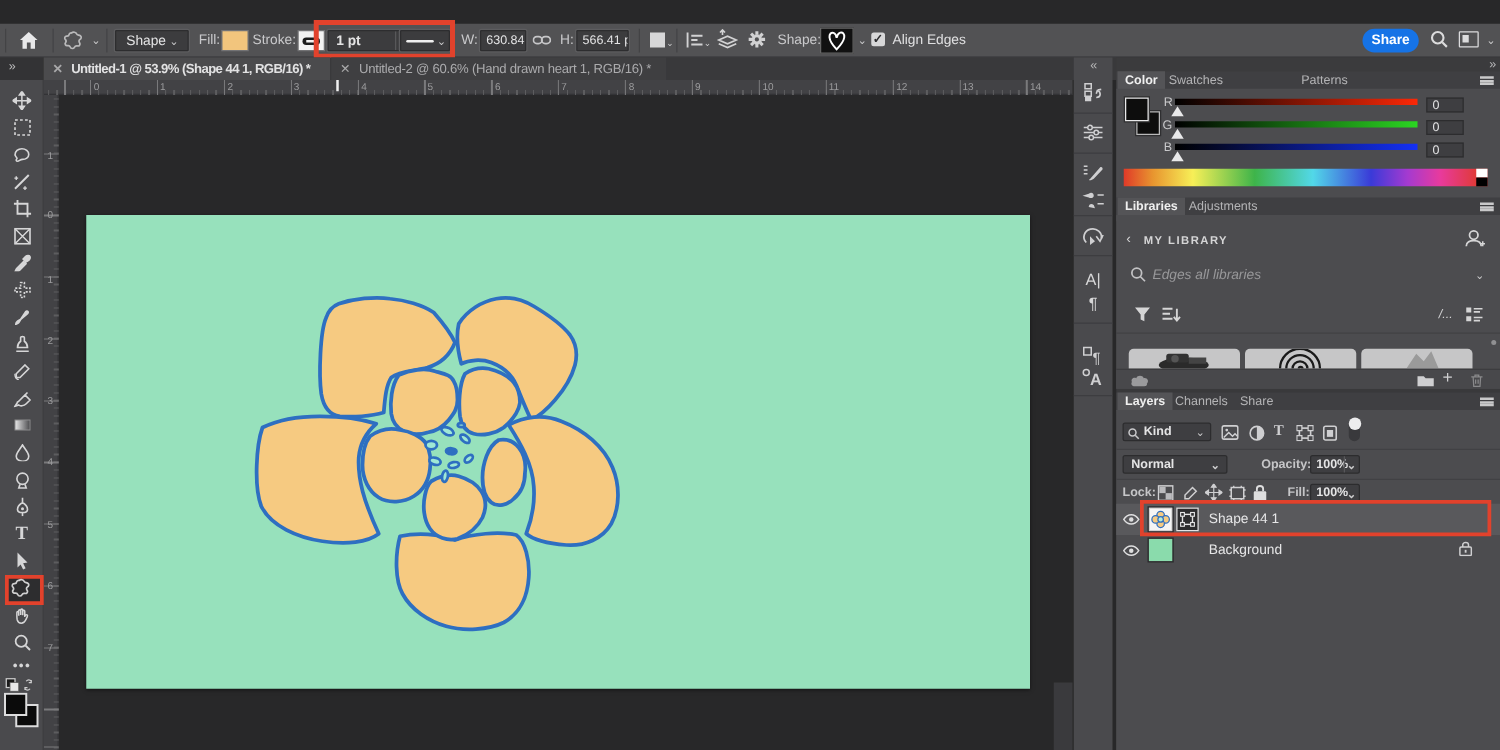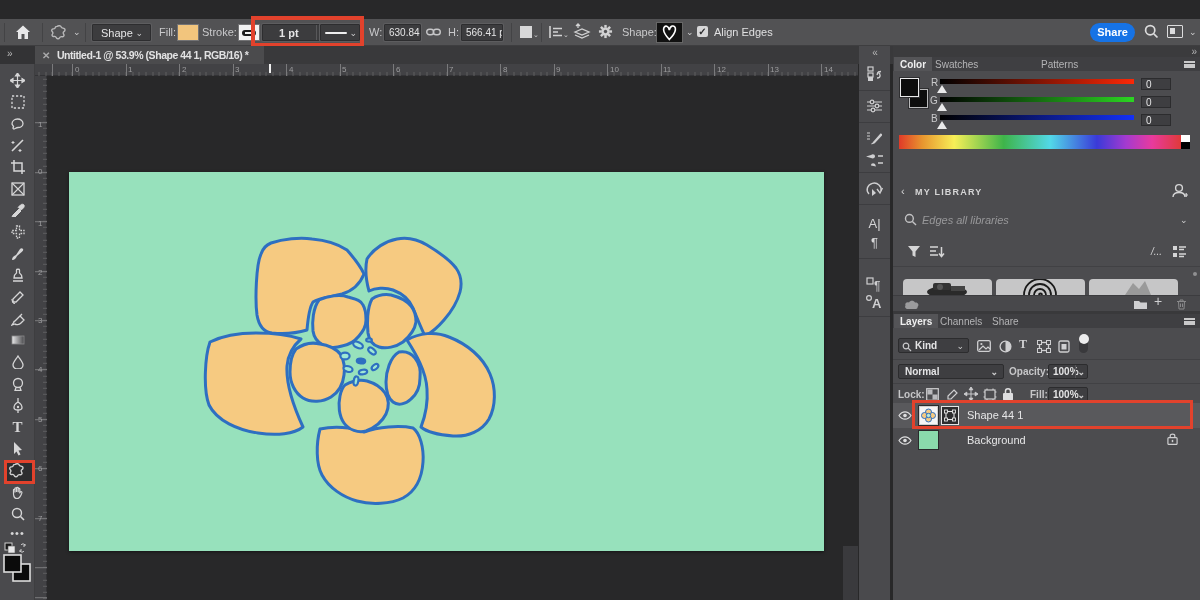--- a/index.html
+++ b/index.html
@@ -61,21 +61,21 @@
     <span class="abs chev" style="left:73px;top:8px;">⌄</span>
     <div class="abs sep" style="left:85px;"></div>
     <div class="abs obox" style="left:92px;width:59px;padding:2px 0 0 8px;">Shape<span class="chev" style="position:absolute;right:7px;top:3px;">⌄</span></div>
     <span class="abs olabel" style="left:159px;">Fill:</span>
     <div class="abs" style="left:178px;top:6px;width:20px;height:15px;background:#f2c57d;box-shadow:0 0 0 1px #737375;"></div>
     <span class="abs olabel" style="left:202px;">Stroke:</span>
     <div class="abs" style="left:239px;top:6px;width:20px;height:15px;background:#f2f2f2;box-shadow:0 0 0 1px #737375;">
         <div style="position:absolute;left:3px;top:4.5px;width:14px;height:6px;background:#1c1c1c;border-radius:3px;"></div>
         <div style="position:absolute;left:5.5px;top:6.5px;width:9px;height:2px;background:#f2f2f2;"></div>
       </div>
-    <div class="abs obox" style="left:262px;width:71px;padding:2px 0 0 16px;font-weight:700;">1 pt<div style="position:absolute;right:15px;top:0;width:1px;height:15px;background:#58585a;"></div><span class="chev" style="position:absolute;right:3px;top:3px;">⌄</span></div>
+    <div class="abs obox" style="left:262px;width:71px;padding:2px 0 0 6px;font-weight:700;">1 pt<div style="position:absolute;right:15px;top:0;width:1px;height:15px;background:#58585a;"></div><span class="chev" style="position:absolute;right:3px;top:3px;">⌄</span></div>
     <div class="abs obox" style="left:320px;width:40px;">
         <div style="position:absolute;left:4px;top:6.5px;width:22px;height:2.5px;background:#efefef;border-radius:1px;"></div>
         <span class="chev" style="position:absolute;right:2px;top:3px;">⌄</span>
       </div>
 
     <div class="abs" style="left:251px;top:-3px;width:113px;height:31px;border:4px solid #e2422c;"></div>
     <span class="abs olabel" style="left:369px;">W:</span>
     <div class="abs obox" style="left:384px;width:37px;padding:2px 0 0 4px;font-size:10px;">630.84</div>
     <svg class="abs" style="left:426px;top:8px;" width="15" height="10" viewBox="0 0 15 10">
         <rect x="0.7" y="2.2" width="7" height="5.6" rx="2.8" fill="none" stroke="#c6c6c8" stroke-width="1.4"></rect>
@@ -125,20 +125,21 @@
       </svg>
     <div class="abs" style="left:1167px;top:6px;width:16px;height:13px;border:1.5px solid #dcdcdd;border-radius:1px;">
         <div style="margin:2px;width:5px;height:6px;background:#dcdcdd;"></div>
       </div>
     <span class="abs chev" style="left:1189px;top:8px;">⌄</span>
   </div>
 
   <div class="abs" id="tabbar">
     <div class="abs corner">»</div>
     <div class="abs dtab" style="left:35px;width:229px;background:#4b4b4d;color:#e2e2e3;font-weight:700;font-size:10.5px;letter-spacing:-0.45px;padding-left:7px;"><span class="x">✕</span>Untitled-1 @ 53.9% (Shape 44 1, RGB/16) *</div>
+    <div class="abs dtab" style="left:265px;width:268px;background:#3f3f41;color:#ababad;font-size:10.5px;letter-spacing:-0.2px;padding-left:7px;"><span class="x">✕</span>Untitled-2 @ 60.6% (Hand drawn heart 1, RGB/16) *</div>
   </div>
 
   <div class="abs" id="hruler">
     <div class="abs" style="left:0;top:8px;width:823px;height:4px;background:repeating-linear-gradient(to right,#5d5d5f 0 1px,transparent 1px 6.69px);background-position:3.5px 0;"></div>
     <div class="abs" style="left:0;top:0;width:823px;height:12px;background:repeating-linear-gradient(to right,#7a7a7c 0 1px,transparent 1px 53.5px);background-position:37px 0;"></div>
     <span class="rnum" style="left:40px;top:1px;">0</span>
       <span class="rnum" style="left:93px;top:1px;">1</span>
       <span class="rnum" style="left:147px;top:1px;">2</span>
       <span class="rnum" style="left:200px;top:1px;">3</span>
       <span class="rnum" style="left:254px;top:1px;">4</span>
@@ -401,20 +402,25 @@
       <div class="abs" style="left:248px;top:25px;width:30px;height:12px;background:#3e3e41;border:1px solid #2c2c2e;color:#e4e4e5;font-size:10px;padding-left:4px;">0</div>
       <span class="abs" style="left:38px;top:42px;color:#c9c9cb;font-size:10px;">B</span>
       <div class="abs" style="left:47px;top:44px;width:194px;height:5px;background:linear-gradient(to right,#000,#1430f5);"></div>
       <div class="abs" style="left:44px;top:50px;width:0;height:0;border-left:5.5px solid transparent;border-right:5.5px solid transparent;border-bottom:8px solid #e9e9ea;"></div>
       <div class="abs" style="left:248px;top:43px;width:30px;height:12px;background:#3e3e41;border:1px solid #2c2c2e;color:#e4e4e5;font-size:10px;padding-left:4px;">0</div>
       <div class="abs" style="left:6px;top:64px;width:291px;height:14px;background:linear-gradient(to right,#e03a28 0%,#e8952f 8%,#f7ef57 19%,#3eb44a 36%,#52d8e8 52%,#3a3ad8 68%,#a43ad0 78%,#e83a9d 87%,#e03a38 97%);"></div>
       <div class="abs" style="left:288px;top:64px;width:9px;height:7px;background:#fff;"></div>
       <div class="abs" style="left:288px;top:71px;width:9px;height:7px;background:#000;"></div>
     </div>
 
+    <div class="ptabrow" style="top:112px;">
+      <div class="ptab on" style="left:1px;">Libraries</div>
+      <div class="ptab" style="left:52px;">Adjustments</div>
+      <div class="burger" style="top:4px;"></div>
+    </div>
     <div class="pbody" style="top:126px;height:139px;">
       <span class="abs" style="left:8px;top:13px;color:#d5d5d6;font-size:11px;">‹</span>
       <span class="abs" style="left:22px;top:15px;color:#d5d5d6;font-size:9px;font-weight:700;letter-spacing:1.2px;">MY LIBRARY</span>
       <svg class="abs" style="left:278px;top:11px;" width="17" height="16" viewBox="0 0 17 16">
           <circle cx="8" cy="5" r="3.4" fill="none" stroke="#d5d5d6" stroke-width="1.4"></circle>
           <path d="M2 14 C2 10.5 5 9.5 8 9.5 C11 9.5 14 10.5 14 14" fill="none" stroke="#d5d5d6" stroke-width="1.4"></path>
           <path d="M13.5 12 H17 M15.2 10 V14" stroke="#d5d5d6" stroke-width="1.2"></path>
         </svg>
       <svg class="abs" style="left:11px;top:41px;" width="13" height="13" viewBox="0 0 13 13">
           <circle cx="5.4" cy="5.4" r="3.9" fill="none" stroke="#c2c2c4" stroke-width="1.4"></circle>
@@ -504,21 +510,21 @@
           <rect x="0.5" y="8.5" width="4" height="4" fill="#4c4c4f" stroke="#cfcfd1" stroke-width="1"></rect>
           <rect x="9.5" y="8.5" width="4" height="4" fill="#4c4c4f" stroke="#cfcfd1" stroke-width="1"></rect>
         </svg>
       <svg class="abs" style="left:165px;top:12px;" width="12" height="13" viewBox="0 0 12 13">
           <rect x="1" y="1" width="10" height="11" rx="1.5" fill="none" stroke="#cfcfd1" stroke-width="1.3"></rect>
           <rect x="3.5" y="4" width="5" height="5.5" fill="#cfcfd1"></rect>
         </svg>
       <div class="abs" style="left:186px;top:8px;width:9px;height:17px;background:#39393c;border-radius:5px;"></div>
       <div class="abs" style="left:185.5px;top:6px;width:10px;height:10px;border-radius:50%;background:#ededee;"></div>
       <div class="abs" style="left:0;top:31px;width:307px;height:1px;background:#414144;"></div>
-      <div class="abs" style="left:5px;top:36px;width:106px;height:15px;background:#3e3e41;border:1px solid #2c2c2e;border-radius:2px;color:#e4e4e5;font-size:10px;font-weight:700;padding:1px 0 0 6px;">Normal<span class="chev" style="position:absolute;right:5px;top:2px;">⌄</span></div>
+      <div class="abs" style="left:5px;top:36px;width:84px;height:15px;background:#3e3e41;border:1px solid #2c2c2e;border-radius:2px;color:#e4e4e5;font-size:10px;font-weight:700;padding:1px 0 0 6px;">Normal<span class="chev" style="position:absolute;right:5px;top:2px;">⌄</span></div>
       <span class="abs" style="left:116px;top:38px;color:#c6c6c8;font-size:10px;font-weight:700;">Opacity:</span>
       <div class="abs" style="left:155px;top:36px;width:40px;height:15px;background:#3e3e41;border:1px solid #2c2c2e;border-radius:2px;color:#e4e4e5;font-size:10px;font-weight:700;padding:1px 0 0 4px;">100%<div style="position:absolute;right:11px;top:0;width:1px;height:13px;background:#57575a;"></div><span class="chev" style="position:absolute;right:2px;top:2px;">⌄</span></div>
       <div class="abs" style="left:0;top:55px;width:307px;height:1px;background:#414144;"></div>
       <span class="abs" style="left:5px;top:61px;color:#c6c6c8;font-size:10px;font-weight:700;">Lock:</span>
       <svg class="abs" style="left:33px;top:60px;" width="13" height="13" viewBox="0 0 13 13">
           <rect x="0.7" y="0.7" width="11.6" height="11.6" fill="none" stroke="#cfcfd1" stroke-width="1.2"></rect>
           <rect x="1.5" y="1.5" width="5" height="5" fill="#cfcfd1" opacity="0.85"></rect>
           <rect x="6.5" y="6.5" width="5" height="5" fill="#cfcfd1" opacity="0.85"></rect>
         </svg>
       <svg class="abs" style="left:53px;top:60px;" width="13" height="13" viewBox="0 0 13 13">

